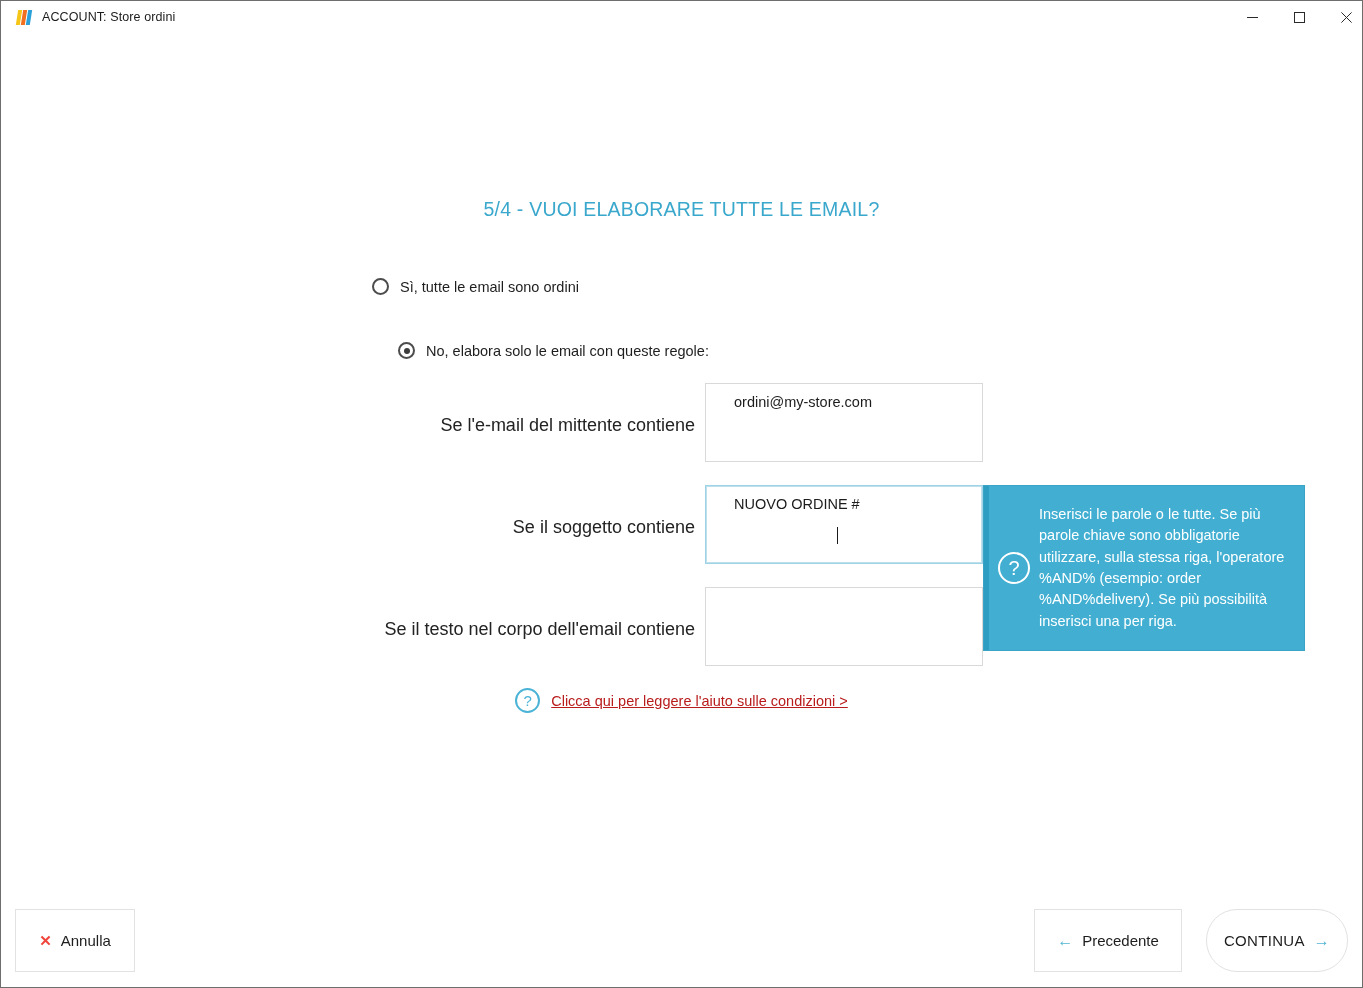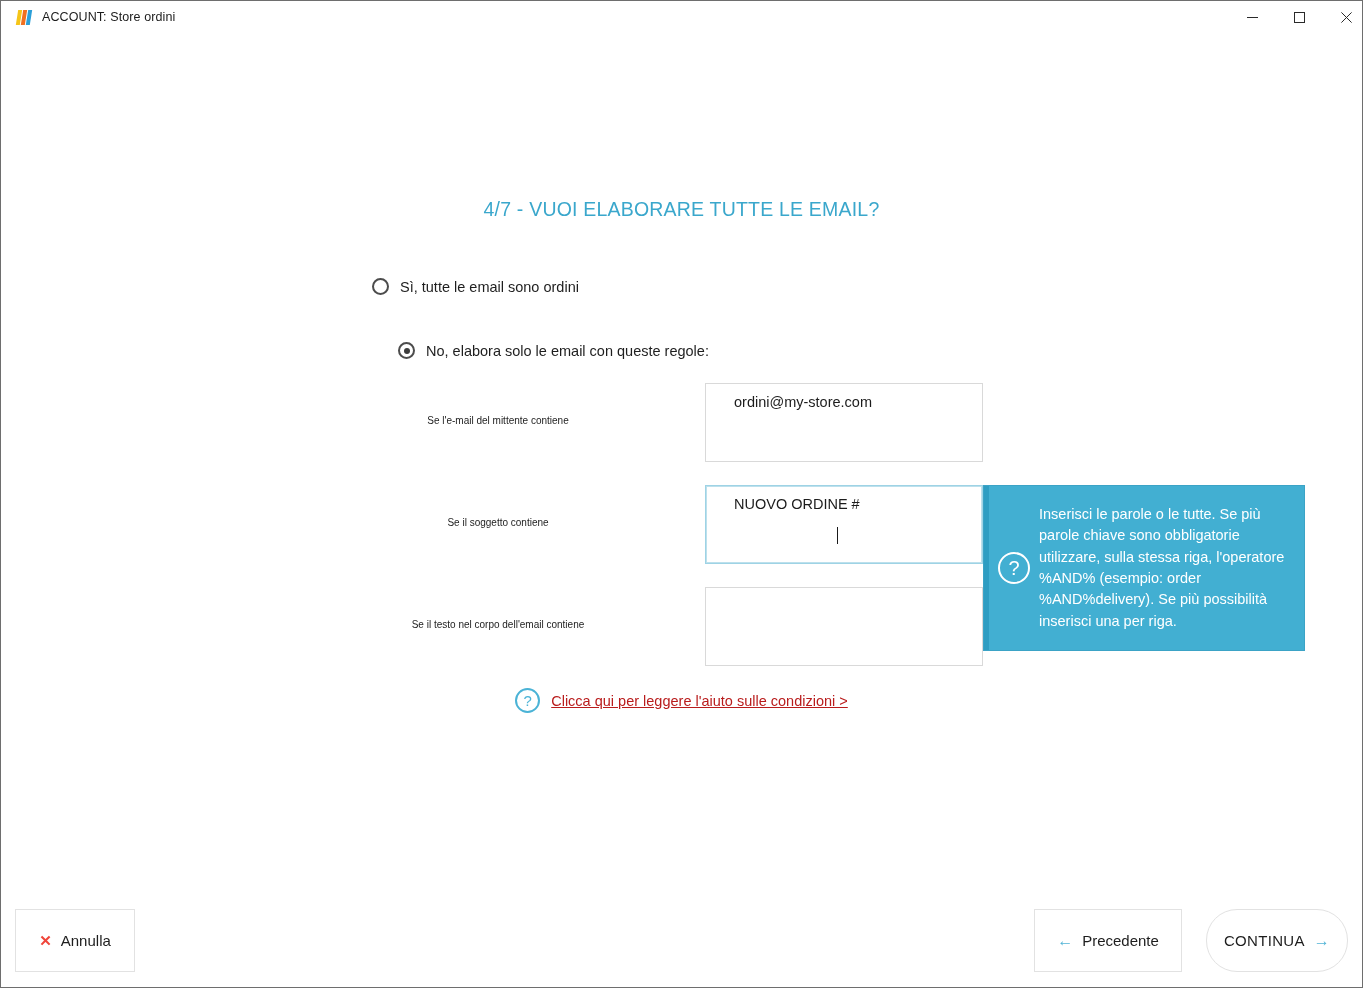--- a/index.html
+++ b/index.html
@@ -135,22 +135,22 @@
   }
   #rule-row-sender  { top: 350px; }
   #rule-row-subject { top: 452px; }
   #rule-row-body    { top: 554px; }
 
   .rule-label {
     position: absolute;
     left: 300px;
     width: 394px;
     top: 32px;
-    text-align: center;
-    font-size: 10px;
+    text-align: right;
+    font-size: 18px;
     color: #232323;
     white-space: nowrap;
   }
   .rule-field {
     position: absolute;
     left: 704px;
     top: 0;
     width: 278px;
     height: 79px;
     box-sizing: border-box;
@@ -333,21 +333,21 @@
         <svg width="11" height="11" viewBox="0 0 11 11" aria-hidden="true">
           <line x1="0.4" y1="0.4" x2="10.6" y2="10.6" stroke="currentColor" stroke-width="1"></line>
           <line x1="10.6" y1="0.4" x2="0.4" y2="10.6" stroke="currentColor" stroke-width="1"></line>
         </svg>
       </div>
     </div>
   </div>
 
   <div id="content-area">
 
-    <div id="step-heading">4/7 - VUOI ELABORARE TUTTE LE EMAIL?</div>
+    <div id="step-heading">5/4 - VUOI ELABORARE TUTTE LE EMAIL?</div>
 
     <div class="radio-row" id="radio-row-all">
       <span class="radio-mark"></span>
       <span class="radio-label">Sì, tutte le email sono ordini</span>
     </div>
 
     <div class="radio-row" id="radio-row-rules">
       <span class="radio-mark checked"></span>
       <span class="radio-label">No, elabora solo le email con queste regole:</span>
     </div>

